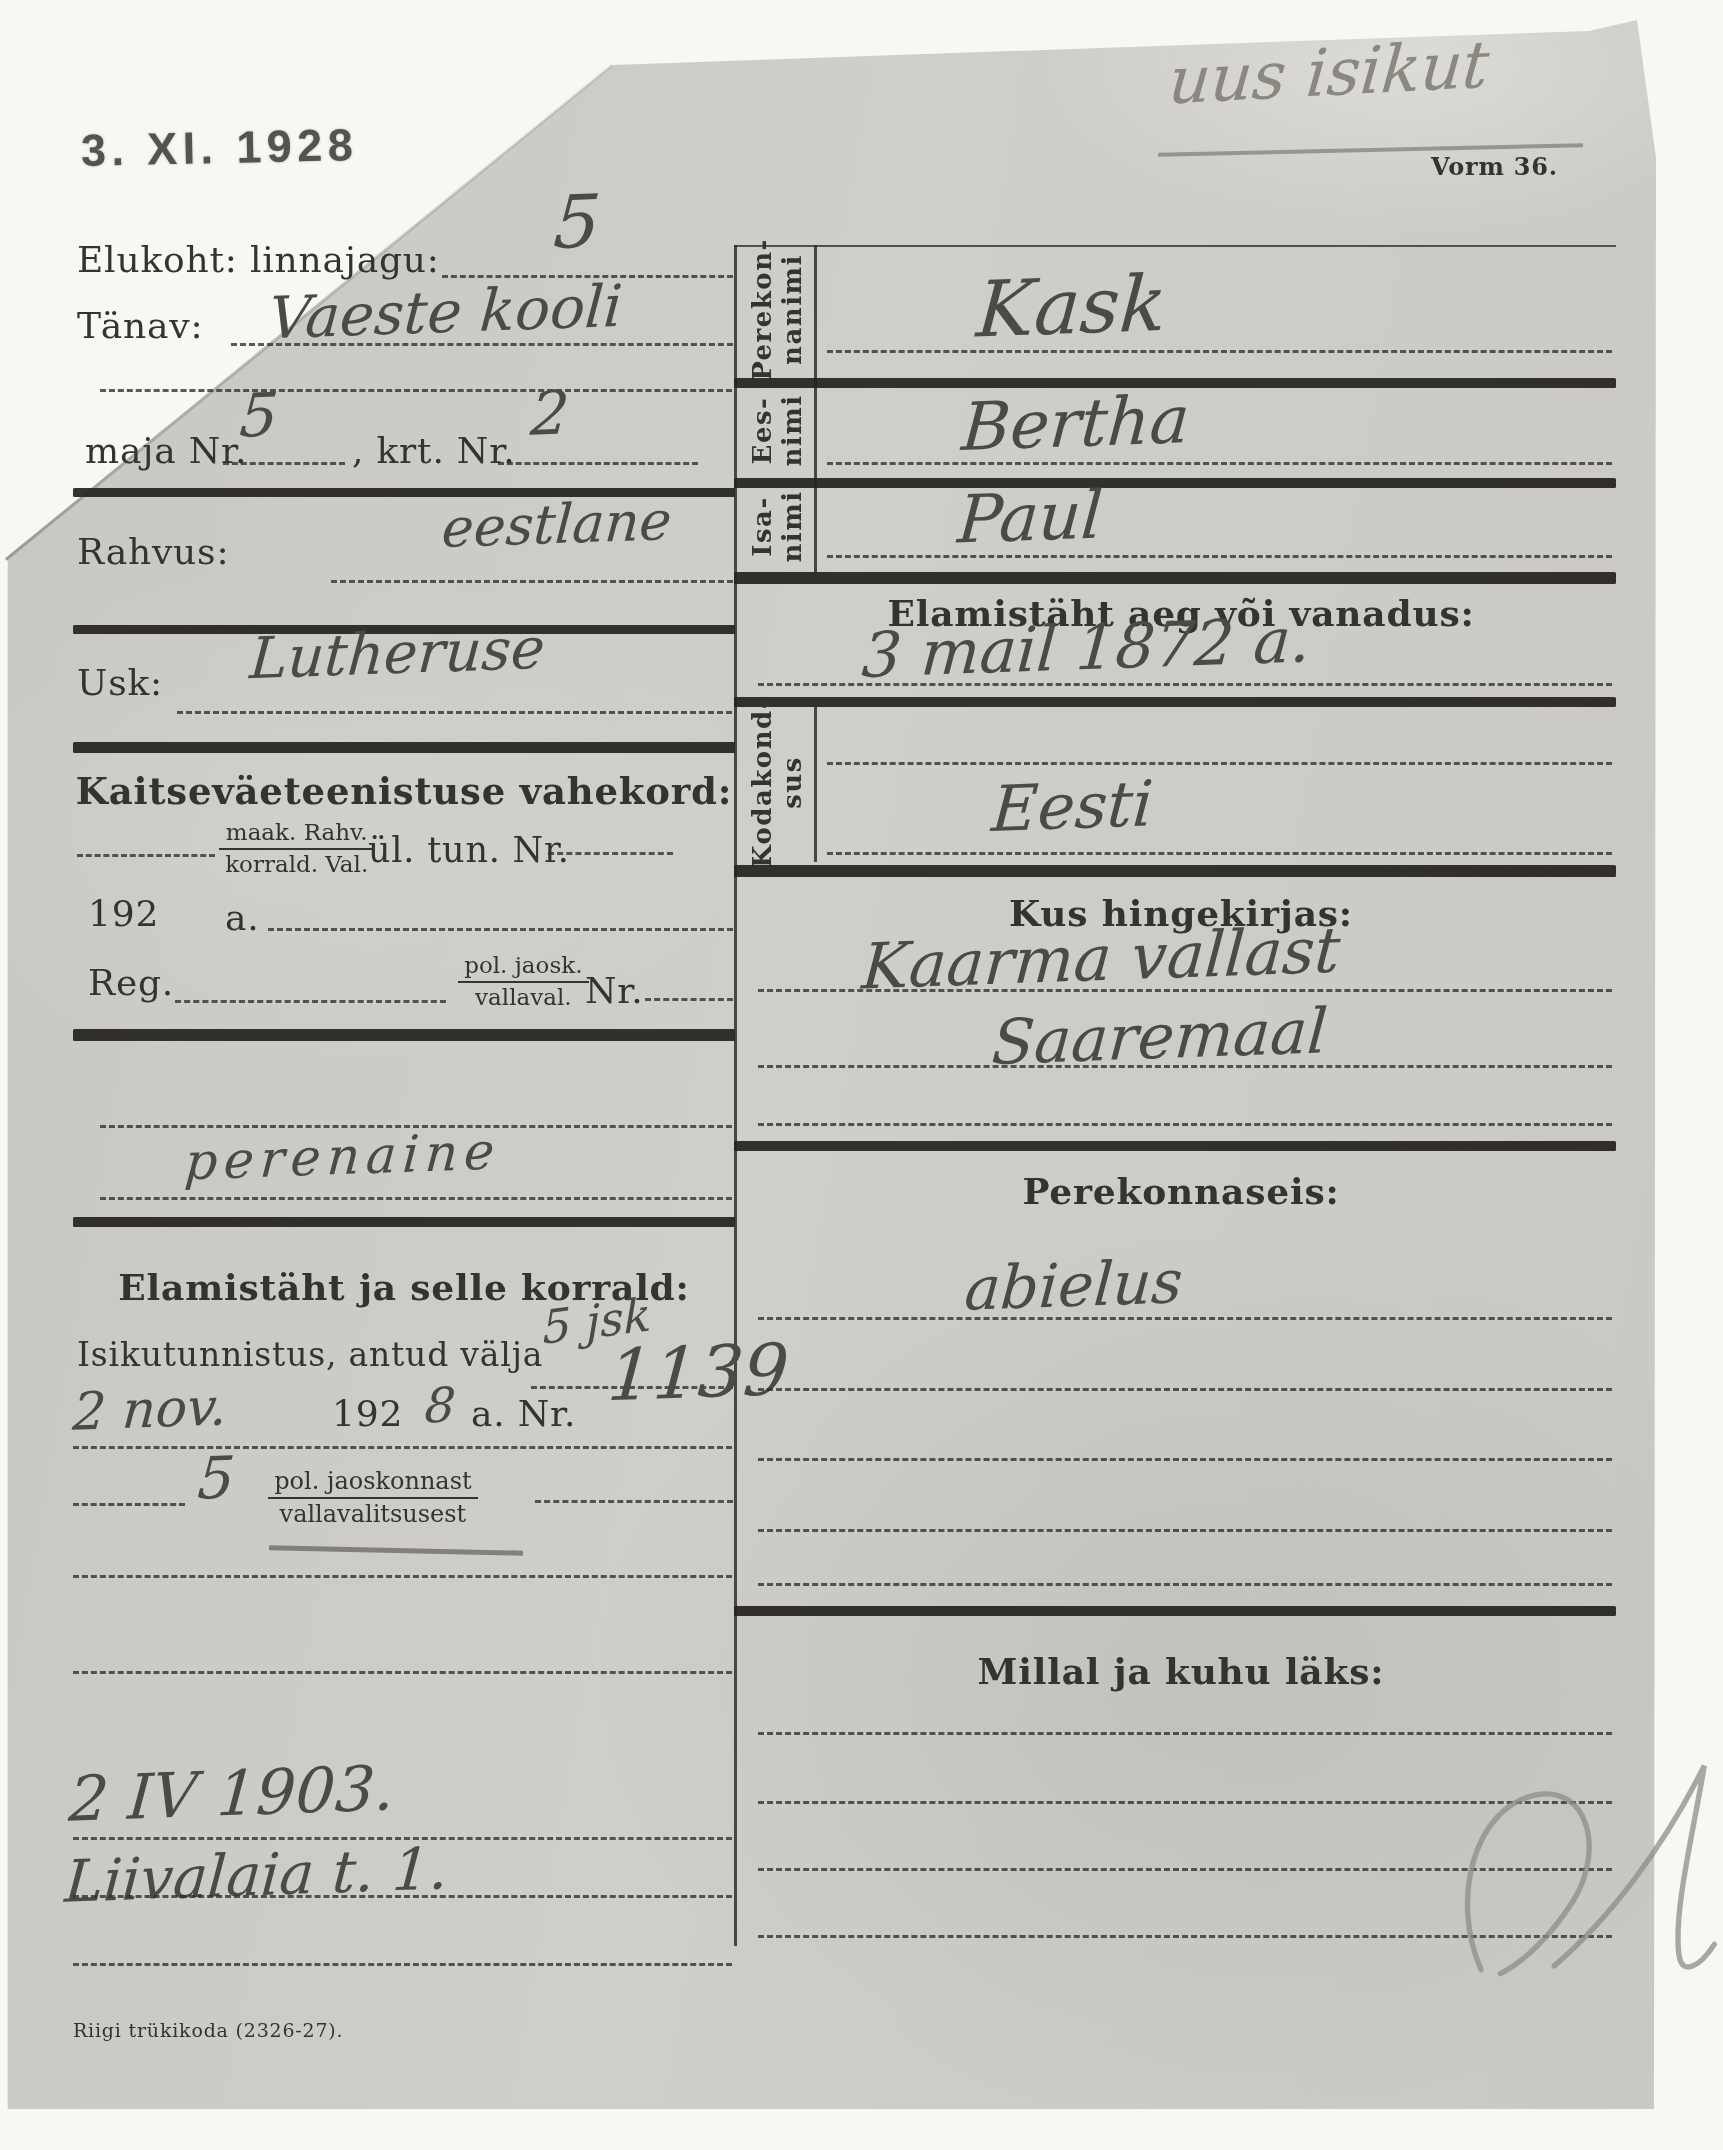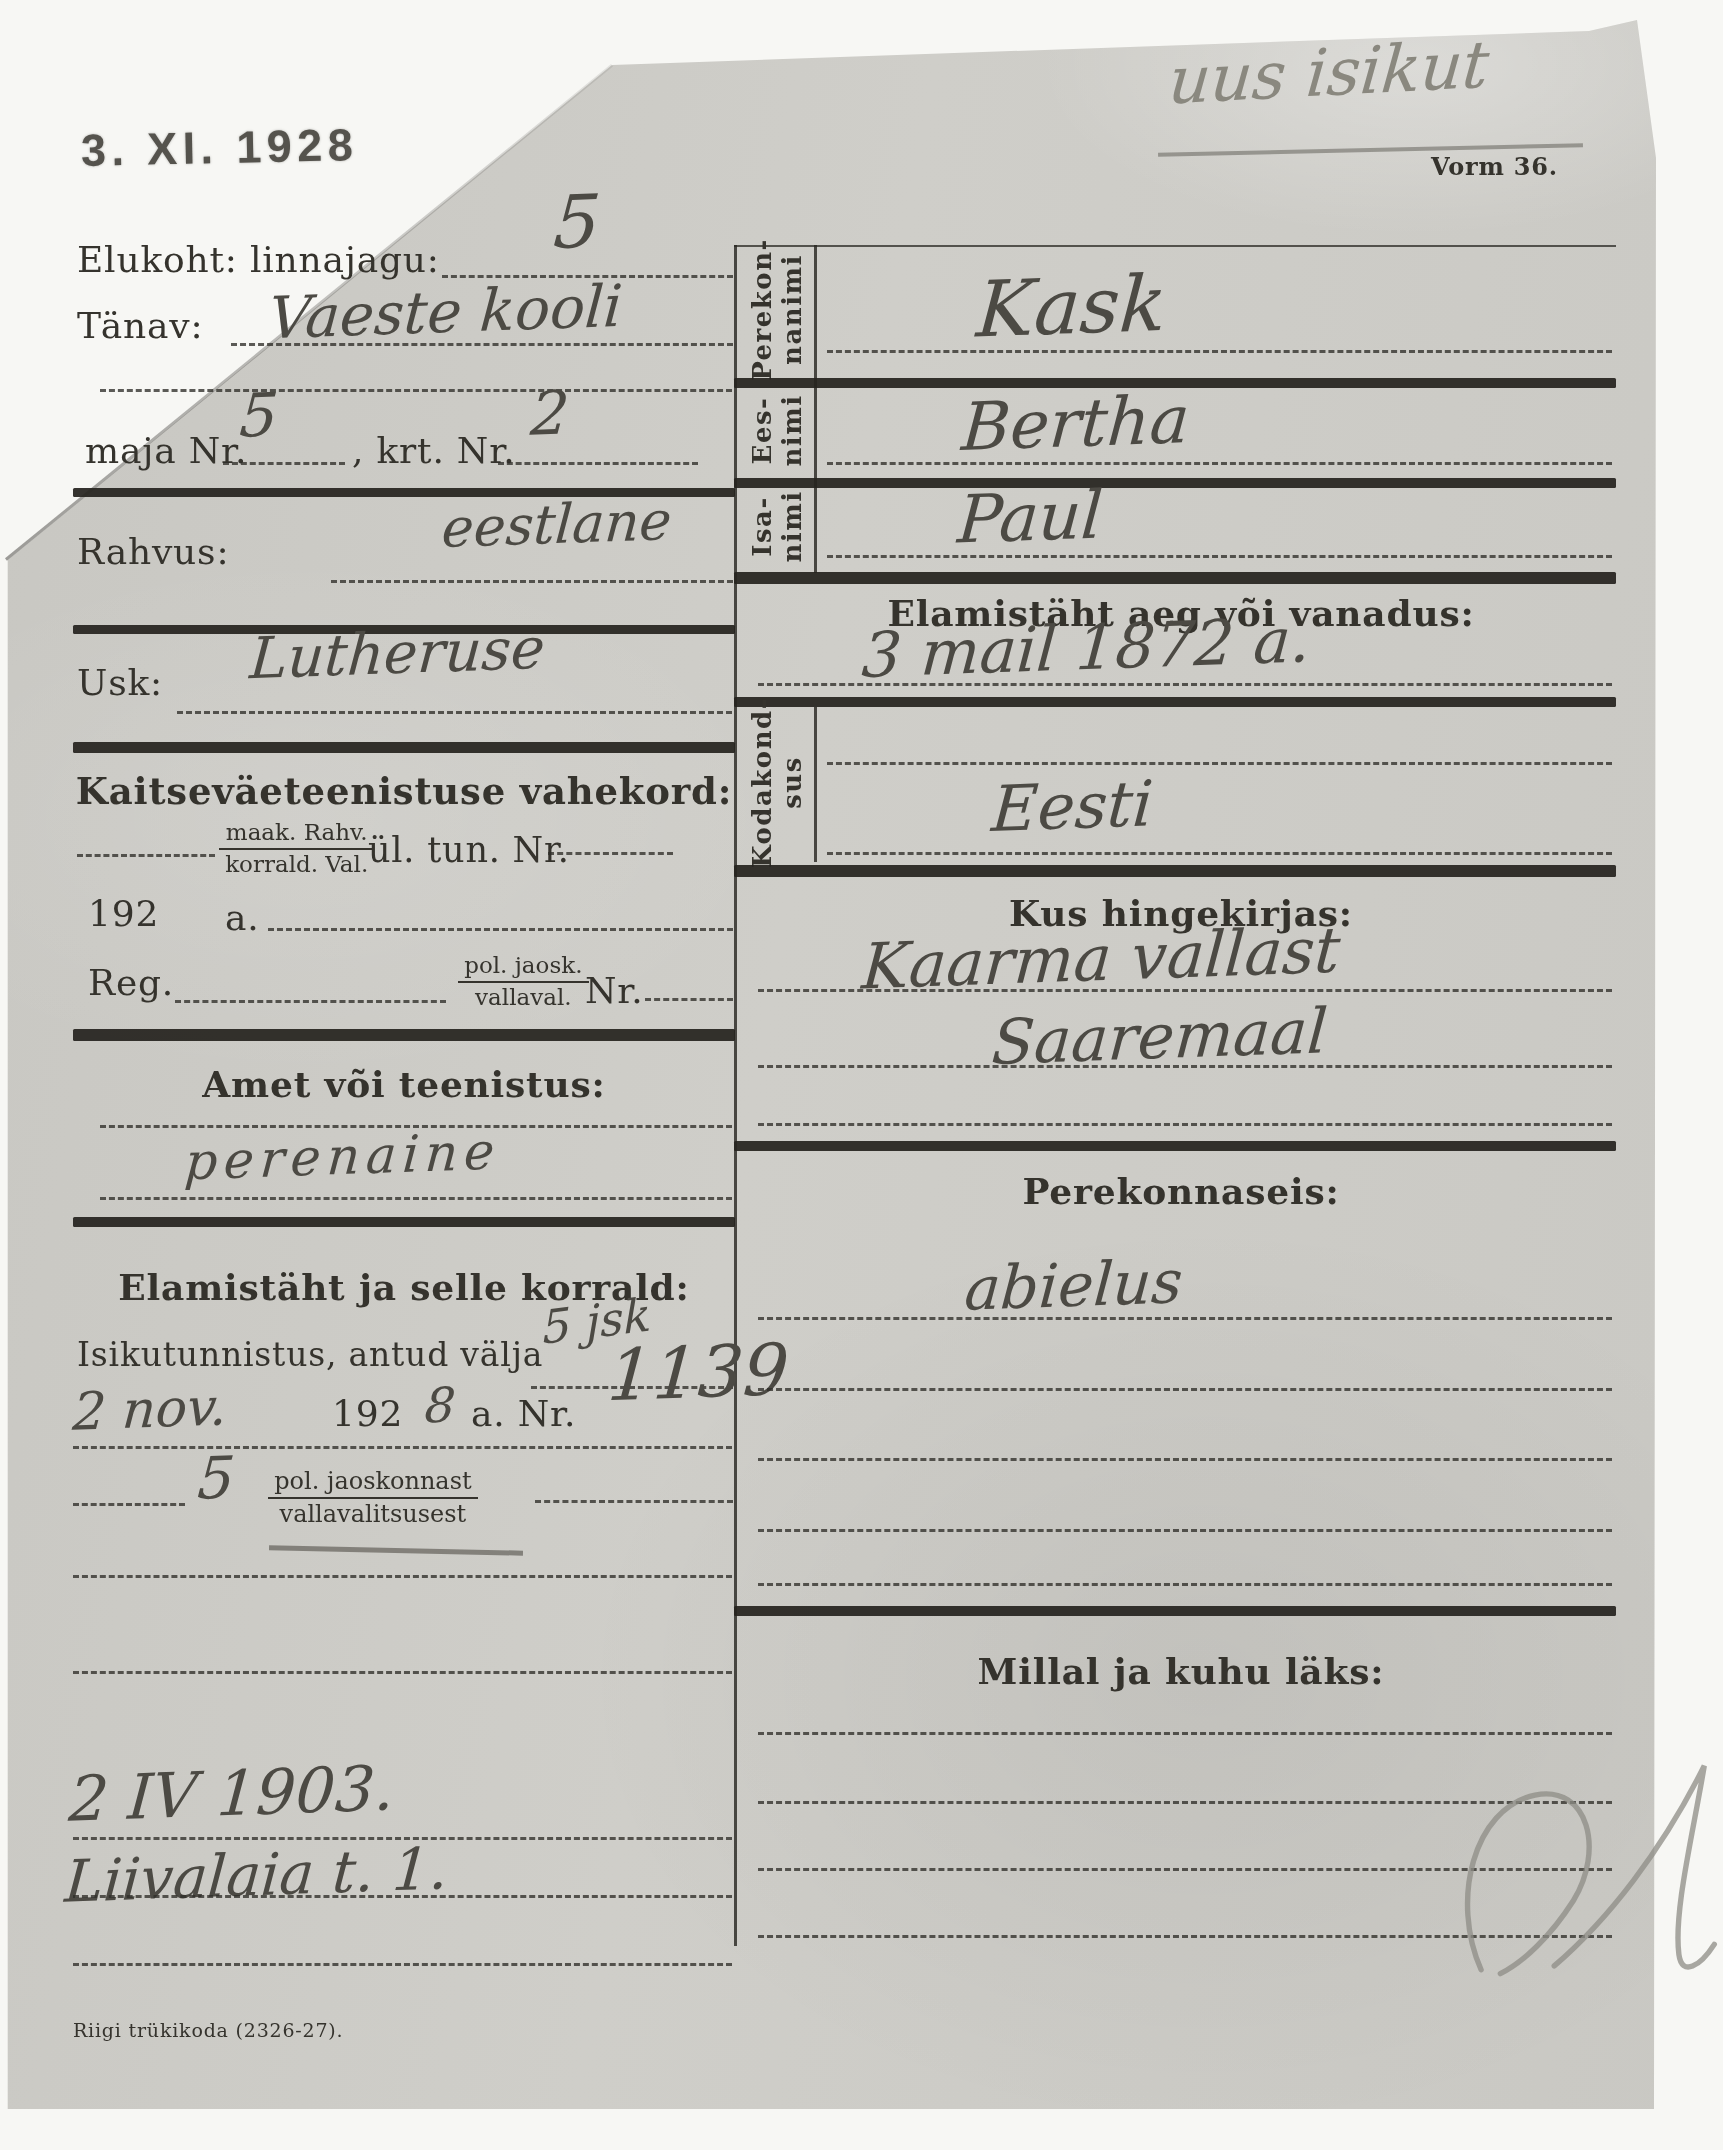--- a/index.html
+++ b/index.html
@@ -108,21 +108,20 @@
   <div class="abs dot" style="left:175px;top:1000px;width:271px;"></div>
   <div class="abs frac" style="left:458px;top:951px;">
     <span class="ftop">pol. jaosk.</span>
     <span class="fbot">vallaval.</span>
   </div>
   <div class="abs lbl" style="left:585px;top:971px;">Nr.</div>
   <div class="abs dot" style="left:645px;top:998px;width:88px;"></div>
 
   <div class="abs bar" style="left:73px;top:1029px;width:662px;height:11.5px;"></div>
 
-  <div class="abs lbl hd" style="left:73px;top:1065px;width:662px;">Amet või teenistus:</div>
   <div class="abs dot" style="left:100px;top:1125px;width:632px;"></div>
   <div class="abs hw" style="left:185px;top:1131px;font-size:51px;letter-spacing:6.2px;">perenaine</div>
   <div class="abs dot" style="left:100px;top:1197px;width:632px;"></div>
 
   <div class="abs bar" style="left:73px;top:1217px;width:662px;height:10px;"></div>
 
   <div class="abs lbl hd" style="left:73px;top:1268px;width:662px;">Elamistäht ja selle korrald:</div>
 
   <div class="abs lbl sm" style="left:77px;top:1337px;">Isikutunnistus, antud välja</div>
   <div class="abs dot" style="left:531px;top:1386px;width:202px;"></div>

